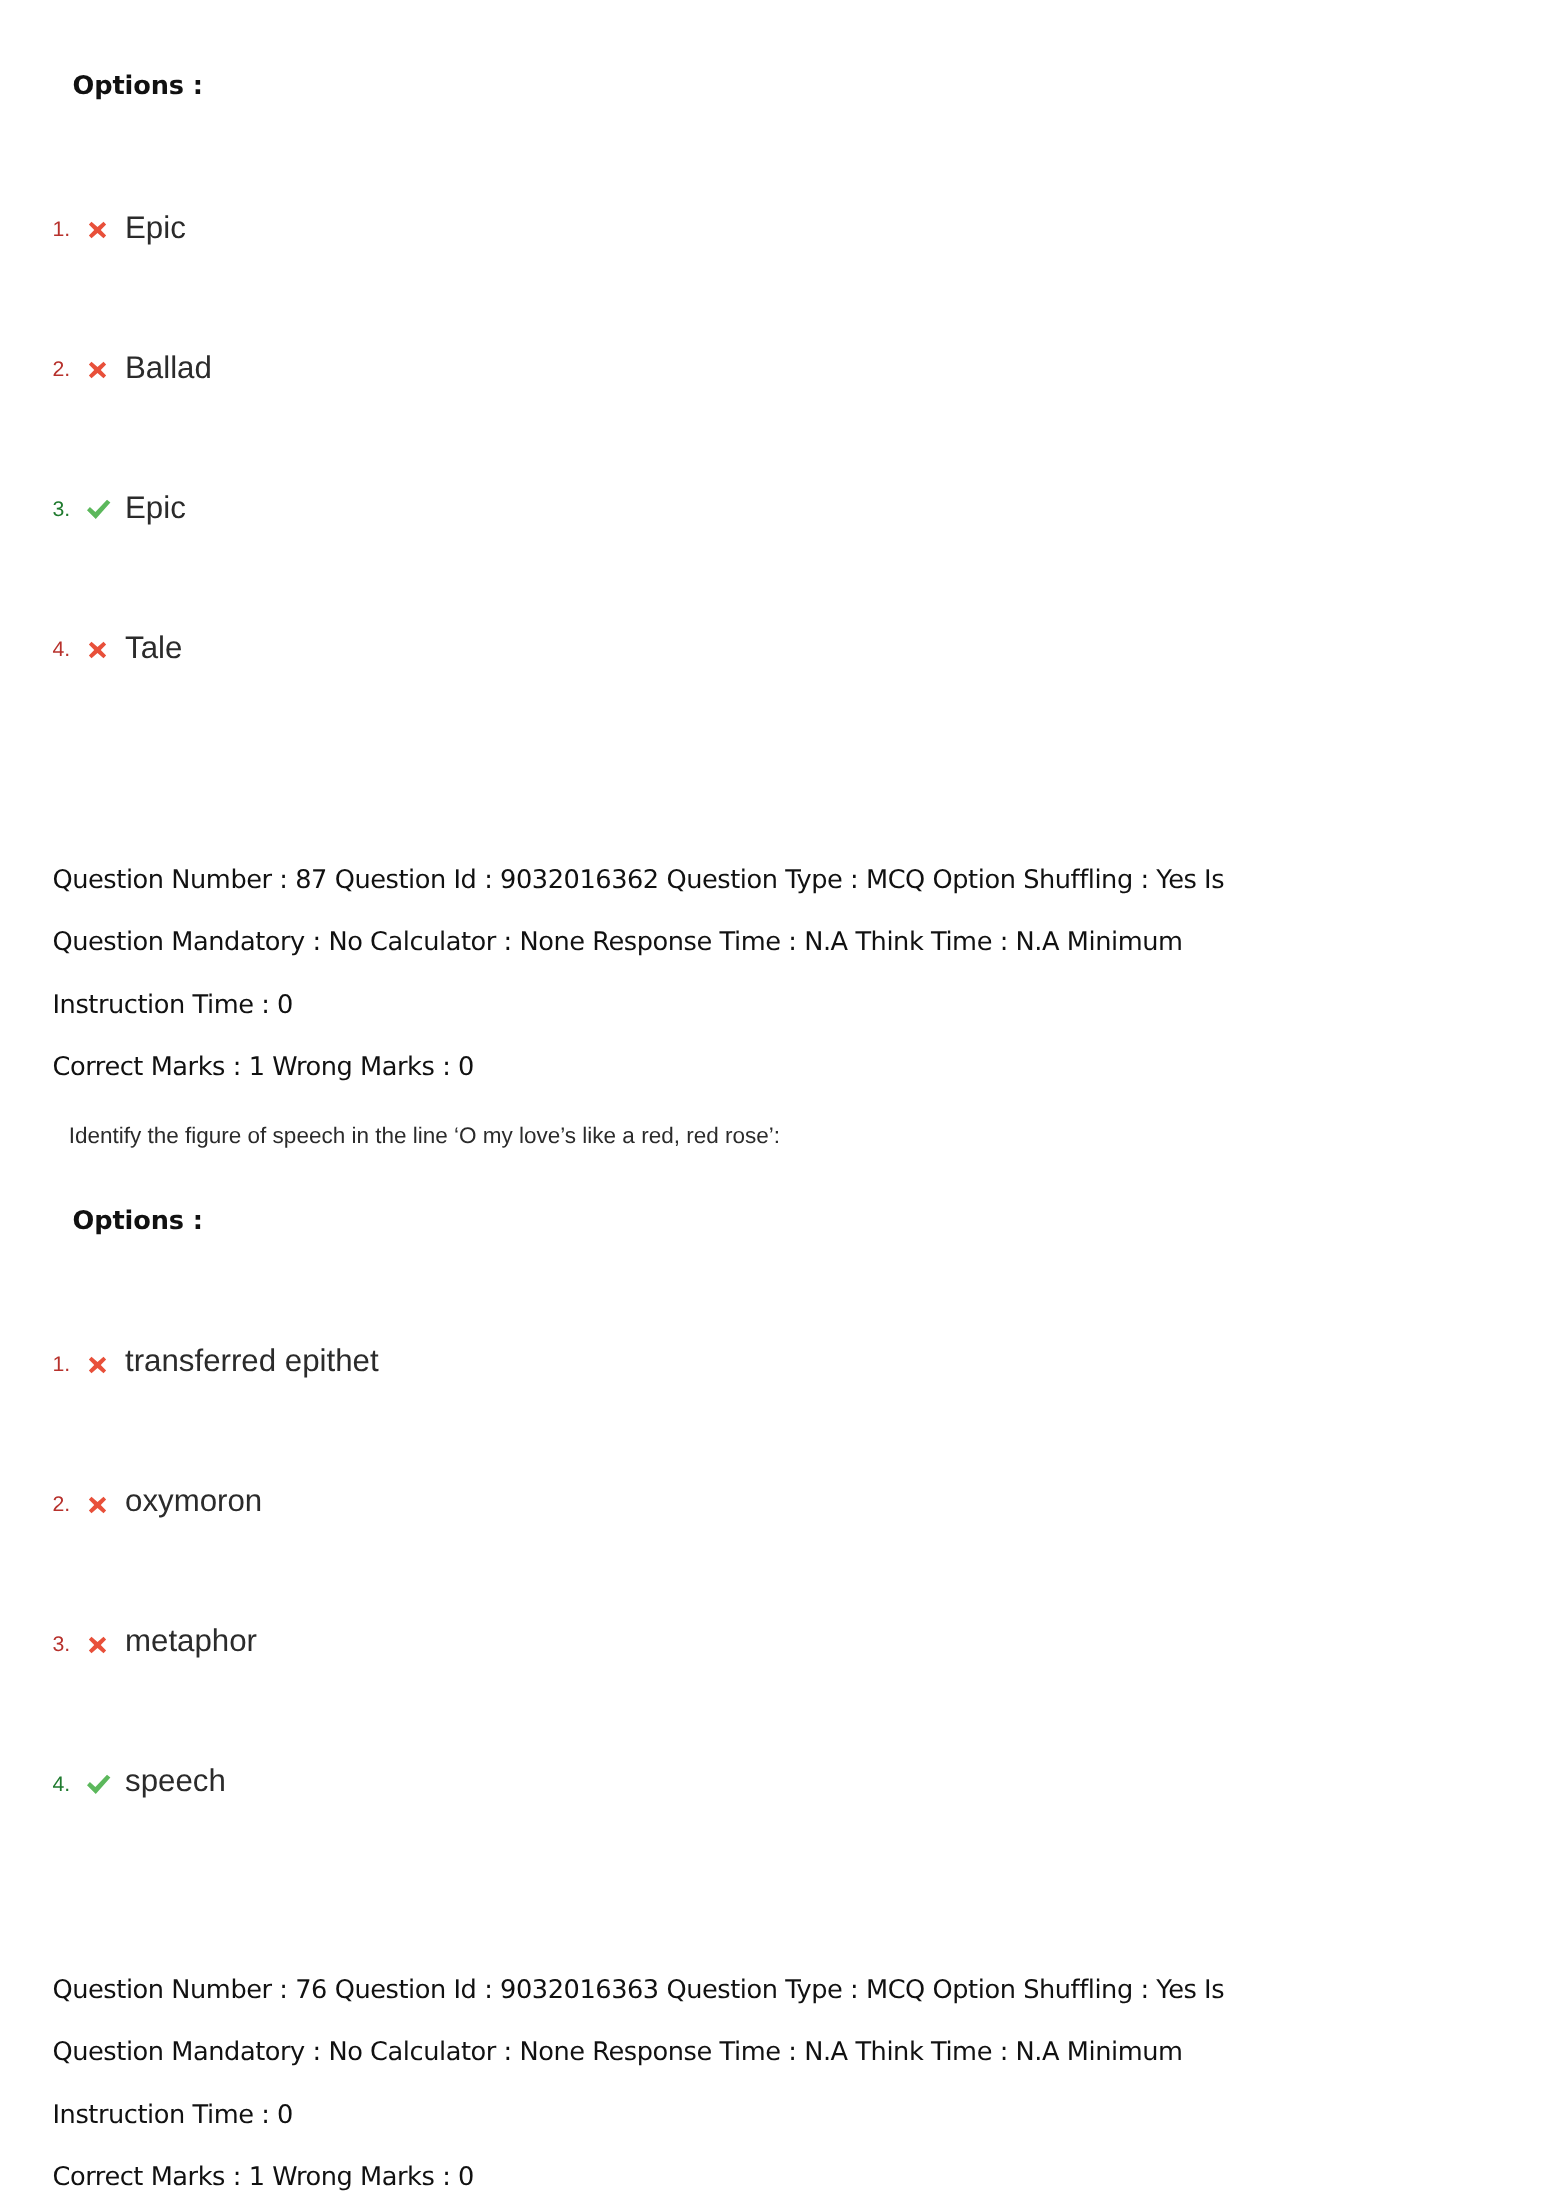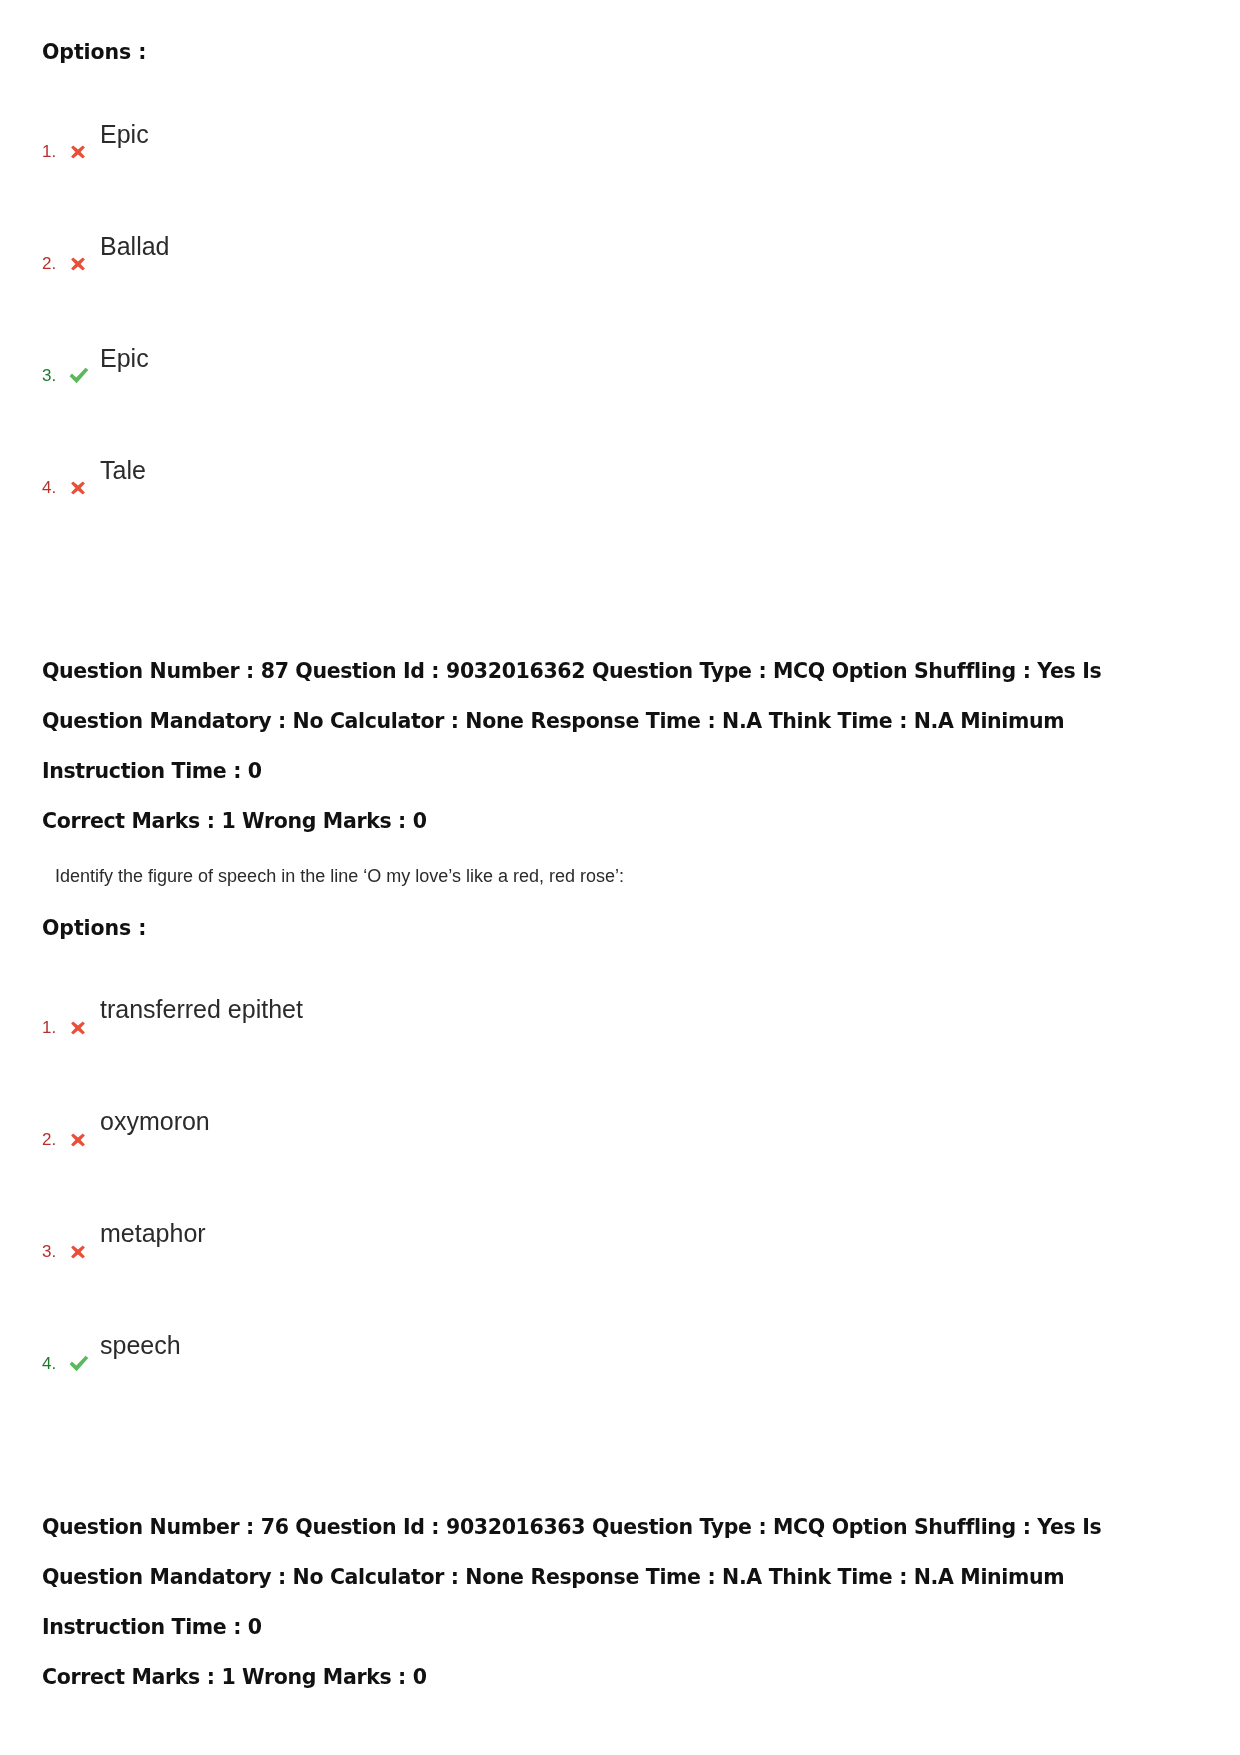--- a/index.html
+++ b/index.html
@@ -25,21 +25,21 @@
     box-sizing: border-box;
   }
 
   
   .options-heading {
     font-family: "DejaVu Sans", sans-serif;
     font-weight: 700;
     font-size: 20.5px;
     letter-spacing: -0.1px;
     color: #111111;
-    margin: 0;
+    margin: 16px;
     padding: 0 12px 0 42px;
   }
 
   
   .option-list {
     list-style: none;
     margin: 0;
     padding: 0;
   }
   .option-row {
@@ -67,36 +67,36 @@
     width: 20px;
     height: 20px;
     line-height: 20px;
     text-align: center;
   }
   .opt-mark svg { display: block; }
 
   .opt-text {
     position: absolute;
     left: 100px;
-    bottom: 42px;
+    bottom: 26px;
     font-family: "Liberation Sans", sans-serif;
     font-size: 25px;
     line-height: 1.1;
     color: #2b2b2b;
     white-space: nowrap;
   }
 
   
   .meta-block {
     padding: 0 40px 0 42px;
     margin: 0;
   }
   .meta-line {
     font-family: "DejaVu Sans", sans-serif;
-    font-weight: 700;
+    font-weight: 400;
     font-size: 20.5px;
     line-height: 50px;
     letter-spacing: -0.35px;
     color: #111111;
     white-space: nowrap;
   }
   .meta-line.marks {
     margin-top: 0;
   }
 

